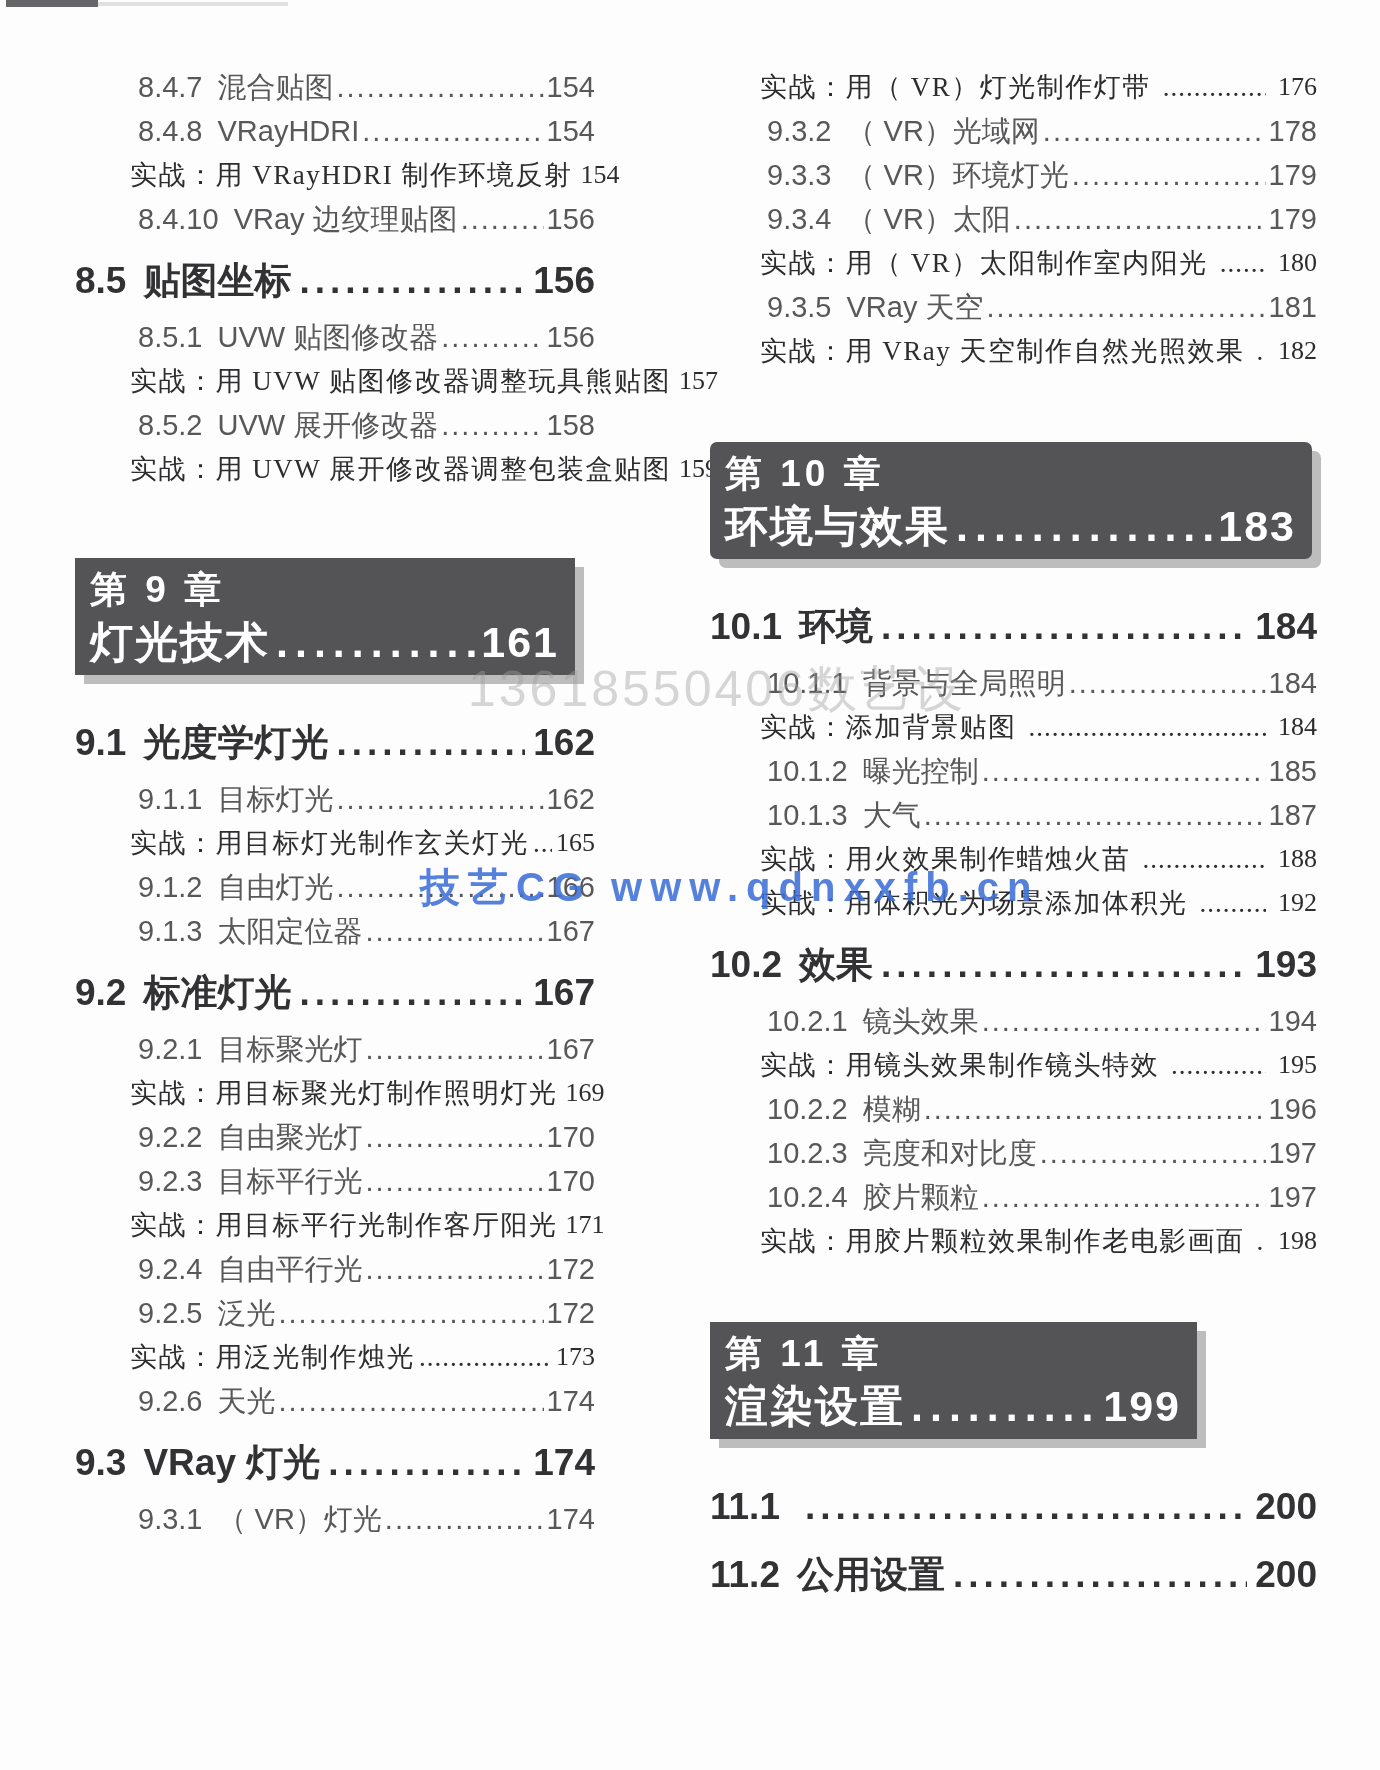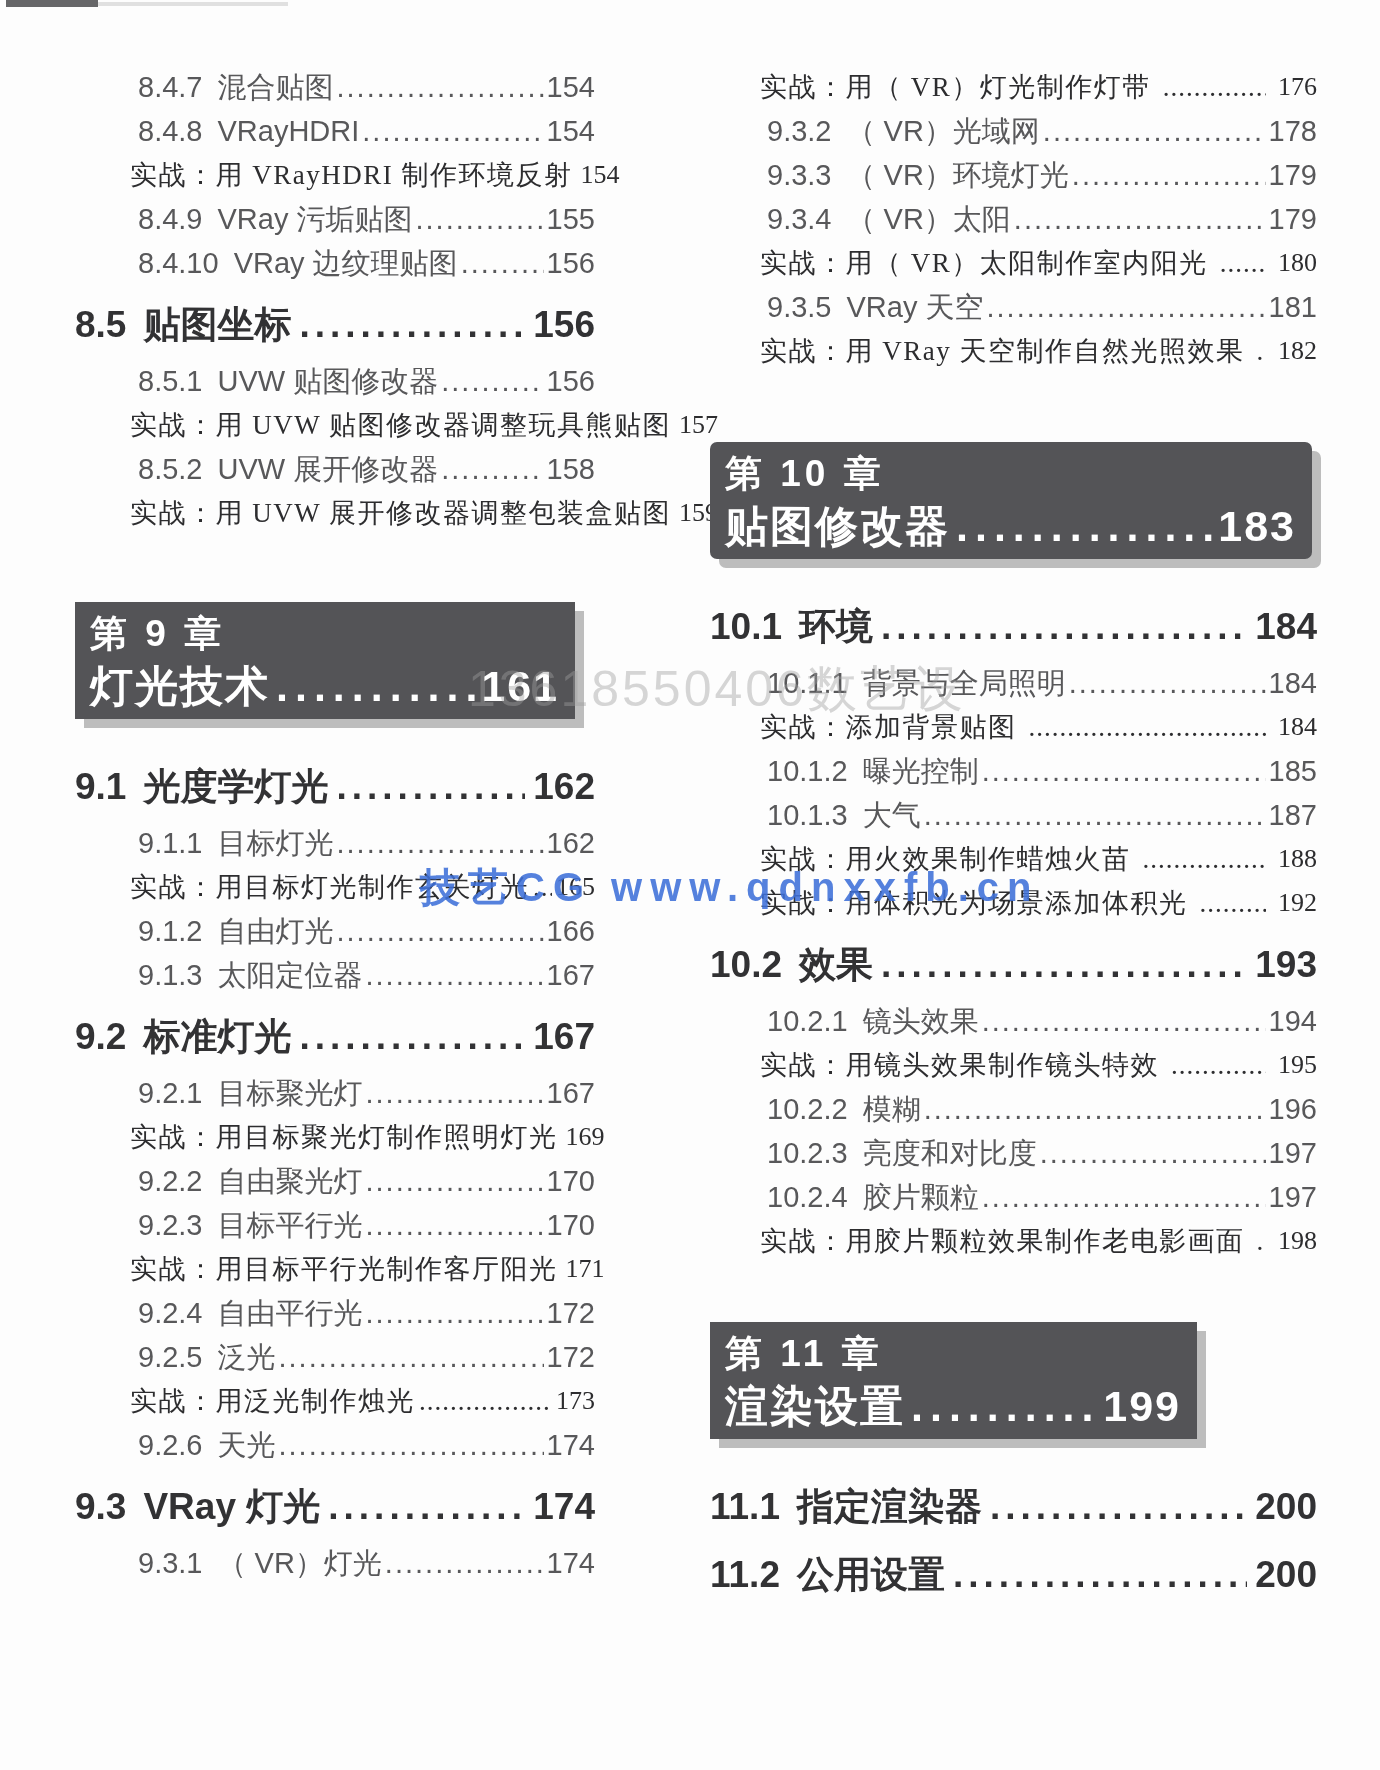--- a/index.html
+++ b/index.html
@@ -94,26 +94,20 @@
       <span class="num" data-name="entry-number">8.4.8</span>
       <span class="label" data-name="entry-label">VRayHDRI</span>
       <span class="leader" data-name="dot-leader"></span>
       <span class="page" data-name="page-number">154</span>
     </div>
     <div class="row practice" data-name="toc-practice-entry">
       <span class="label" data-name="entry-label">实战：用 VRayHDRI 制作环境反射</span>
       <span class="leader" data-name="dot-leader"></span>
       <span class="page" data-name="page-number">154</span>
     </div>
-    <div class="row item" data-name="toc-item-8.4.9">
-      <span class="num" data-name="entry-number">8.4.9</span>
-      <span class="label" data-name="entry-label">VRay 污垢贴图</span>
-      <span class="leader" data-name="dot-leader"></span>
-      <span class="page" data-name="page-number">155</span>
-    </div>
     <div class="row item" data-name="toc-item-8.4.10">
       <span class="num" data-name="entry-number">8.4.10</span>
       <span class="label" data-name="entry-label">VRay 边纹理贴图</span>
       <span class="leader" data-name="dot-leader"></span>
       <span class="page" data-name="page-number">156</span>
     </div>
     <div class="row section" data-name="section-8.5">
       <span class="num" data-name="entry-number">8.5</span>
       <span class="label" data-name="entry-label">贴图坐标</span>
       <span class="leader" data-name="dot-leader"></span>
@@ -284,21 +278,21 @@
       <span class="page" data-name="page-number">181</span>
     </div>
     <div class="row practice" data-name="toc-practice-entry">
       <span class="label" data-name="entry-label">实战：用 VRay 天空制作自然光照效果</span>
       <span class="leader" data-name="dot-leader"></span>
       <span class="page" data-name="page-number">182</span>
     </div>
     <div class="chapter" data-name="chapter-10-banner">
       <div class="ch-line1" data-name="chapter-number-line">第 10 章</div>
       <div class="ch-line2" data-name="chapter-title-line">
-        <span data-name="chapter-title">贴图修改器</span>
+        <span data-name="chapter-title">环境与效果</span>
         <span class="leader" data-name="dot-leader"></span>
         <span class="page" data-name="page-number">183</span>
       </div>
     </div>
     <div class="row section" data-name="section-10.1">
       <span class="num" data-name="entry-number">10.1</span>
       <span class="label" data-name="entry-label">环境</span>
       <span class="leader" data-name="dot-leader"></span>
       <span class="page" data-name="page-number">184</span>
     </div>
@@ -378,21 +372,20 @@
     <div class="chapter" data-name="chapter-11-banner">
       <div class="ch-line1" data-name="chapter-number-line">第 11 章</div>
       <div class="ch-line2" data-name="chapter-title-line">
         <span data-name="chapter-title">渲染设置</span>
         <span class="leader" data-name="dot-leader"></span>
         <span class="page" data-name="page-number">199</span>
       </div>
     </div>
     <div class="row section" data-name="section-11.1">
       <span class="num" data-name="entry-number">11.1</span>
-      <span class="label" data-name="entry-label">指定渲染器</span>
       <span class="leader" data-name="dot-leader"></span>
       <span class="page" data-name="page-number">200</span>
     </div>
     <div class="row section" data-name="section-11.2">
       <span class="num" data-name="entry-number">11.2</span>
       <span class="label" data-name="entry-label">公用设置</span>
       <span class="leader" data-name="dot-leader"></span>
       <span class="page" data-name="page-number">200</span>
     </div>
   </div>

